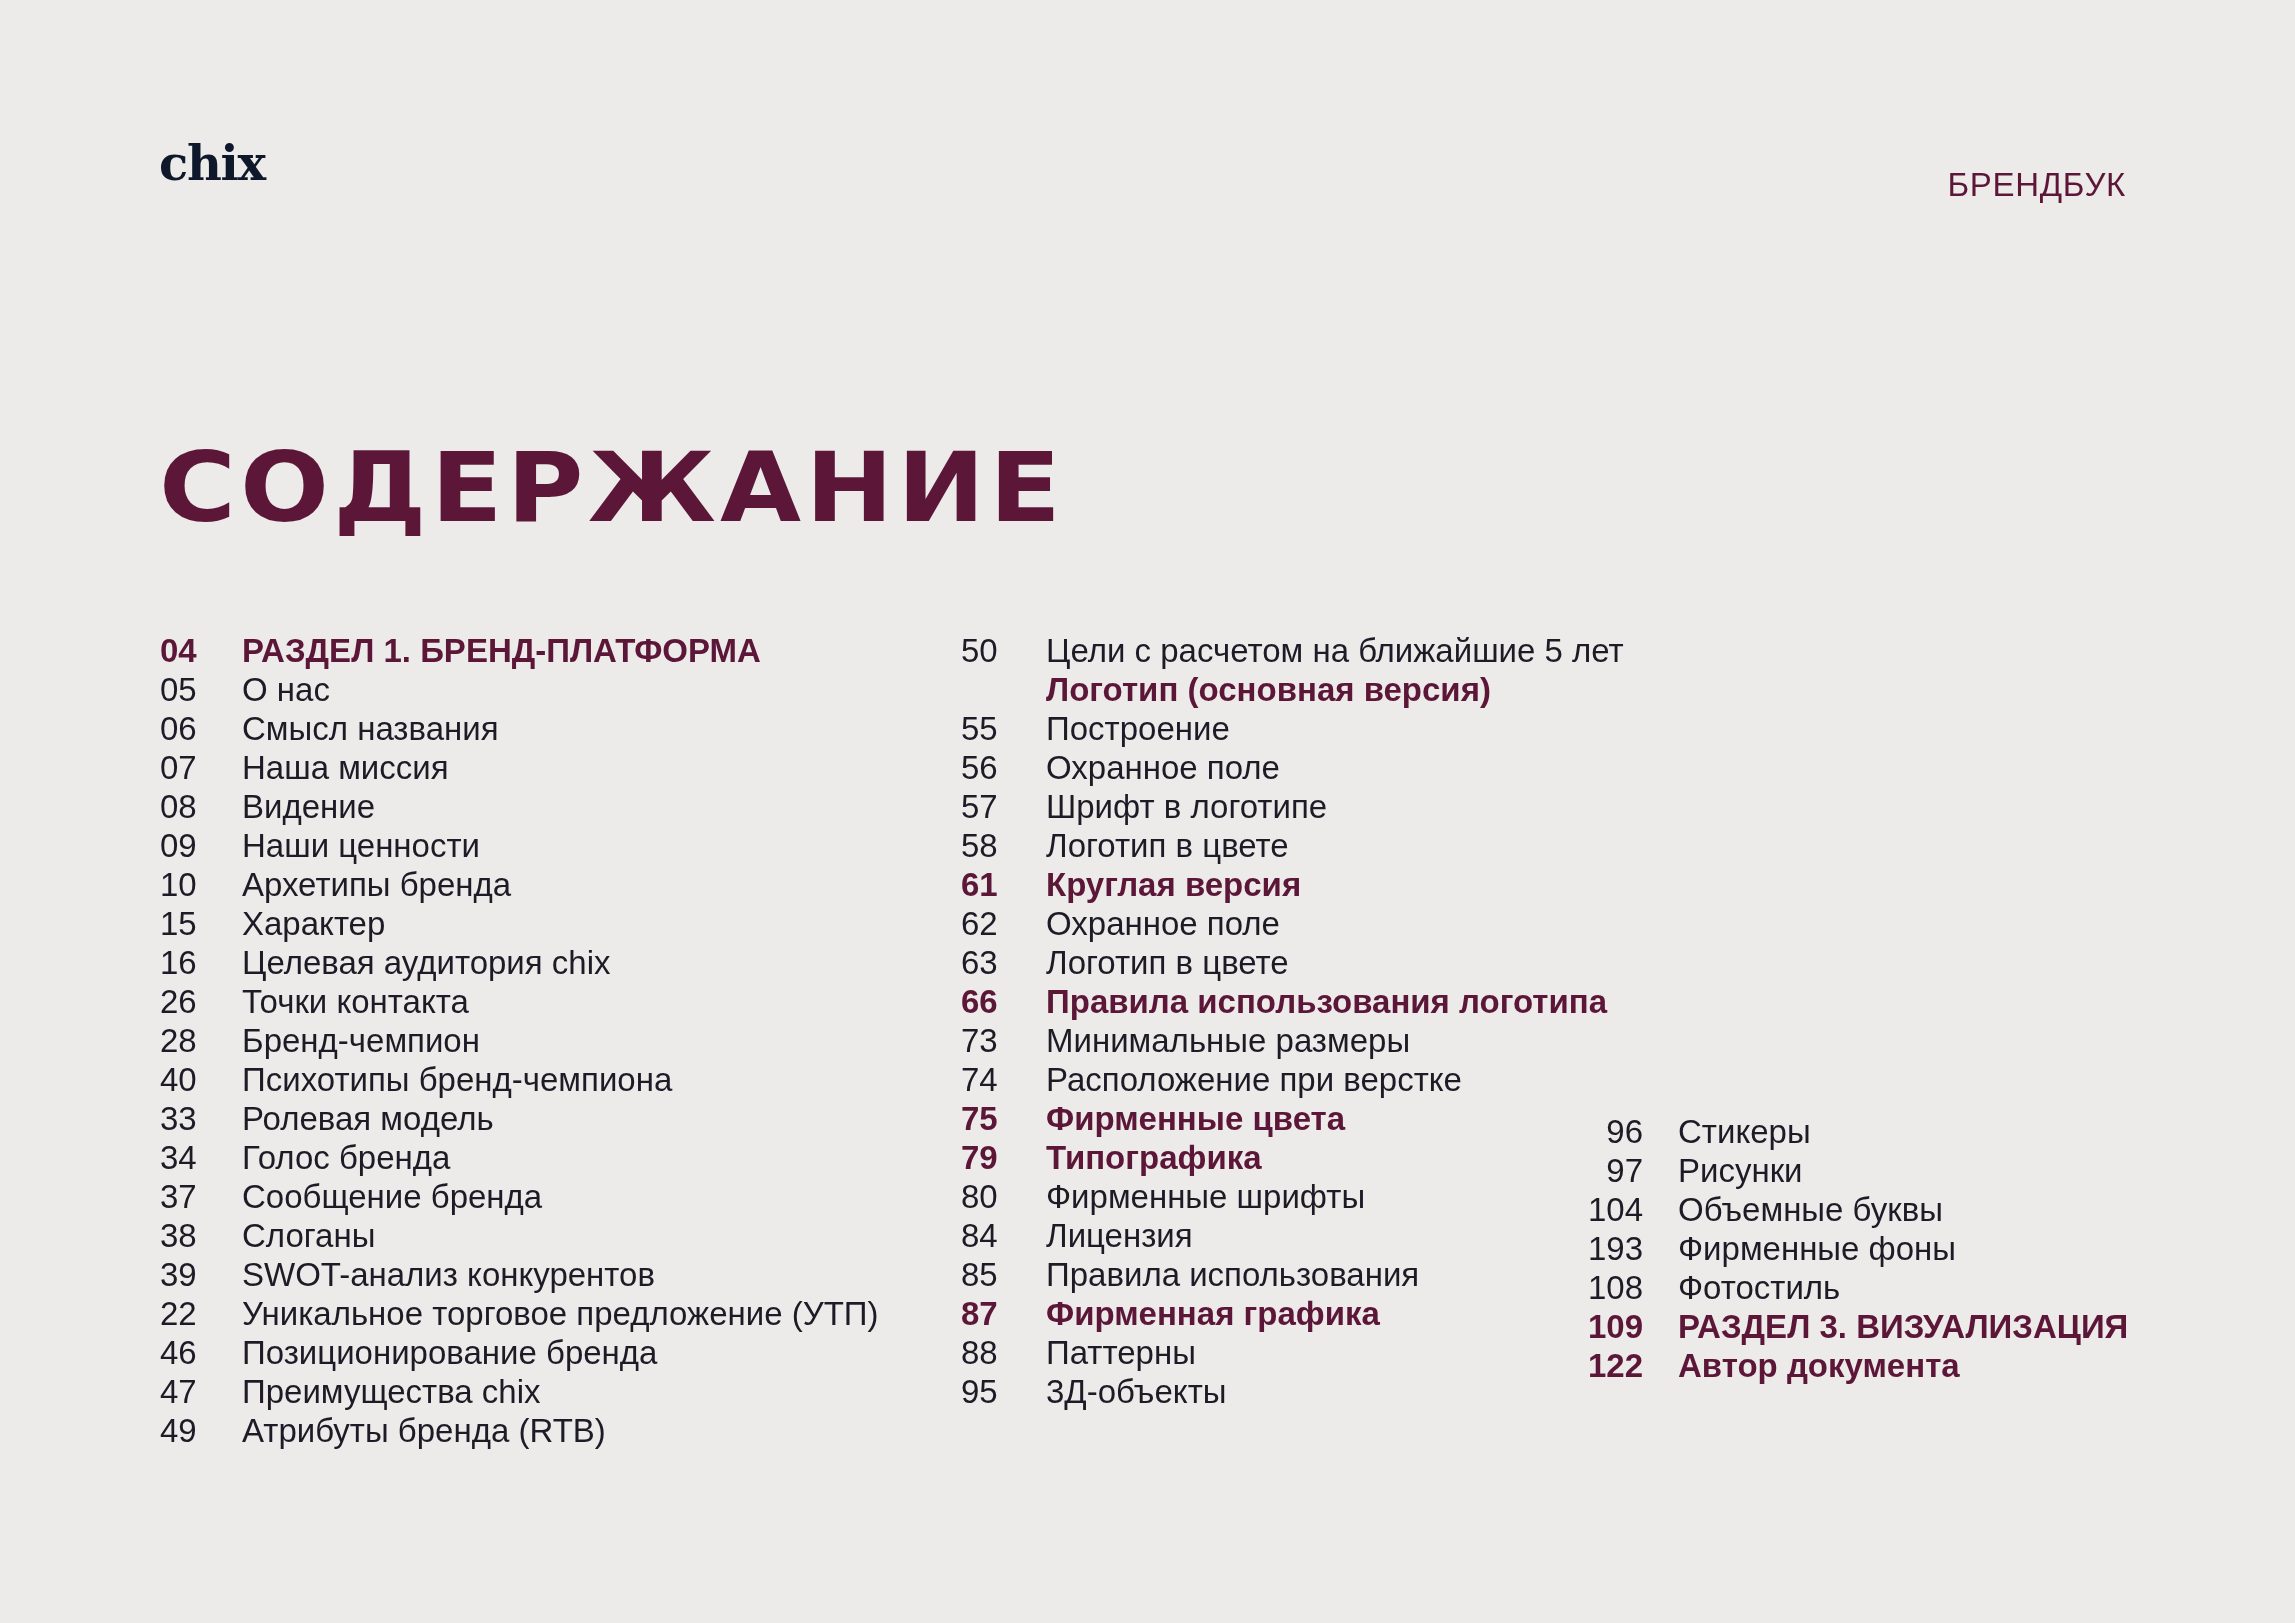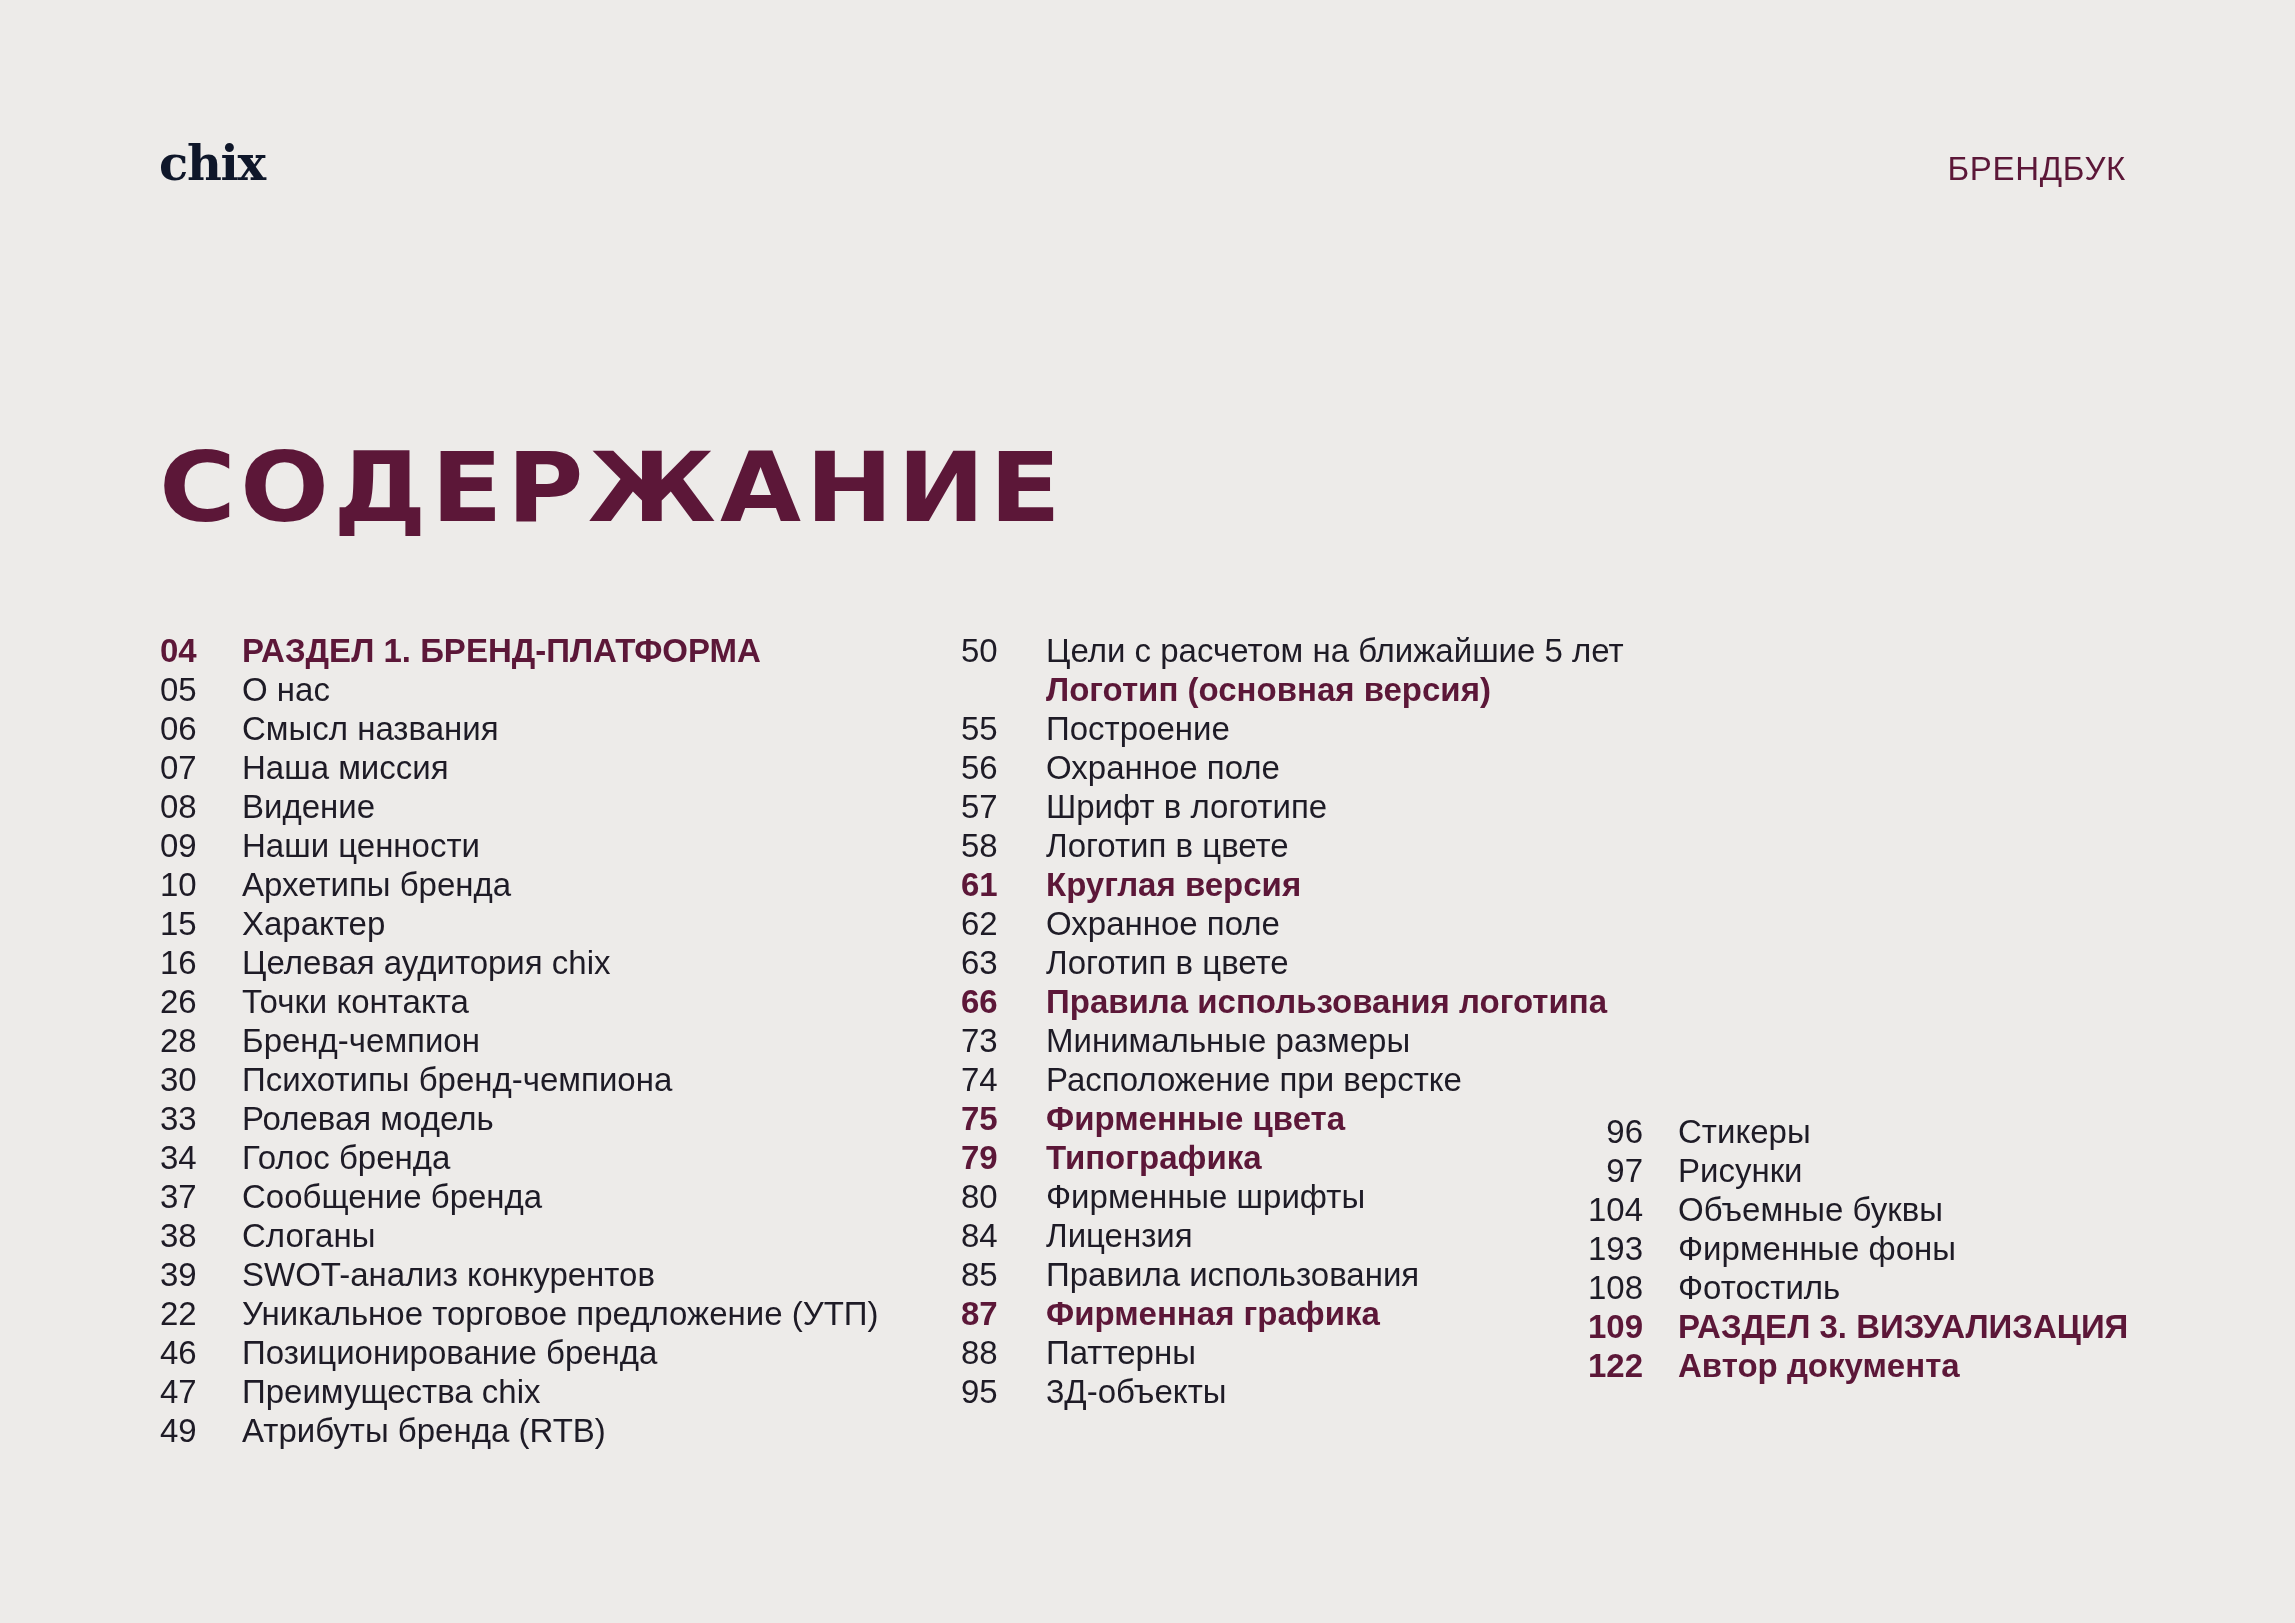--- a/index.html
+++ b/index.html
@@ -10,21 +10,21 @@
     font-family: "Liberation Sans", "DejaVu Sans", sans-serif;
     color: #1E1B26;
   }
   .logo {
     position: absolute; left: 159px; top: 139px;
     font-family: "DejaVu Serif", "Liberation Serif", serif;
     font-weight: bold; font-size: 48px; letter-spacing: -1.3px;
     color: #0f172a; line-height: 1;
   }
   .doc-label {
-    position: absolute; right: 169px; top: 152px;
+    position: absolute; right: 169px; top: 168px;
     font-size: 33px; letter-spacing: 0.7px;
     color: #5C1738; line-height: 1;
   }
   .page-title {
     position: absolute; left: 159px; top: 439px;
     font-family: "DejaVu Sans", "Liberation Sans", sans-serif;
     font-weight: bold; font-size: 97px; line-height: 1;
     color: #5C1738; letter-spacing: 3.9px;
     transform: scaleX(1.08); transform-origin: left top;
   }
@@ -91,21 +91,21 @@
     </li>
     <li>
       <span class="num">26</span>
       <span class="label">Точки контакта</span>
     </li>
     <li>
       <span class="num">28</span>
       <span class="label">Бренд-чемпион</span>
     </li>
     <li>
-      <span class="num">30</span>
+      <span class="num">40</span>
       <span class="label">Психотипы бренд-чемпиона</span>
     </li>
     <li>
       <span class="num">33</span>
       <span class="label">Ролевая модель</span>
     </li>
     <li>
       <span class="num">34</span>
       <span class="label">Голос бренда</span>
     </li>

